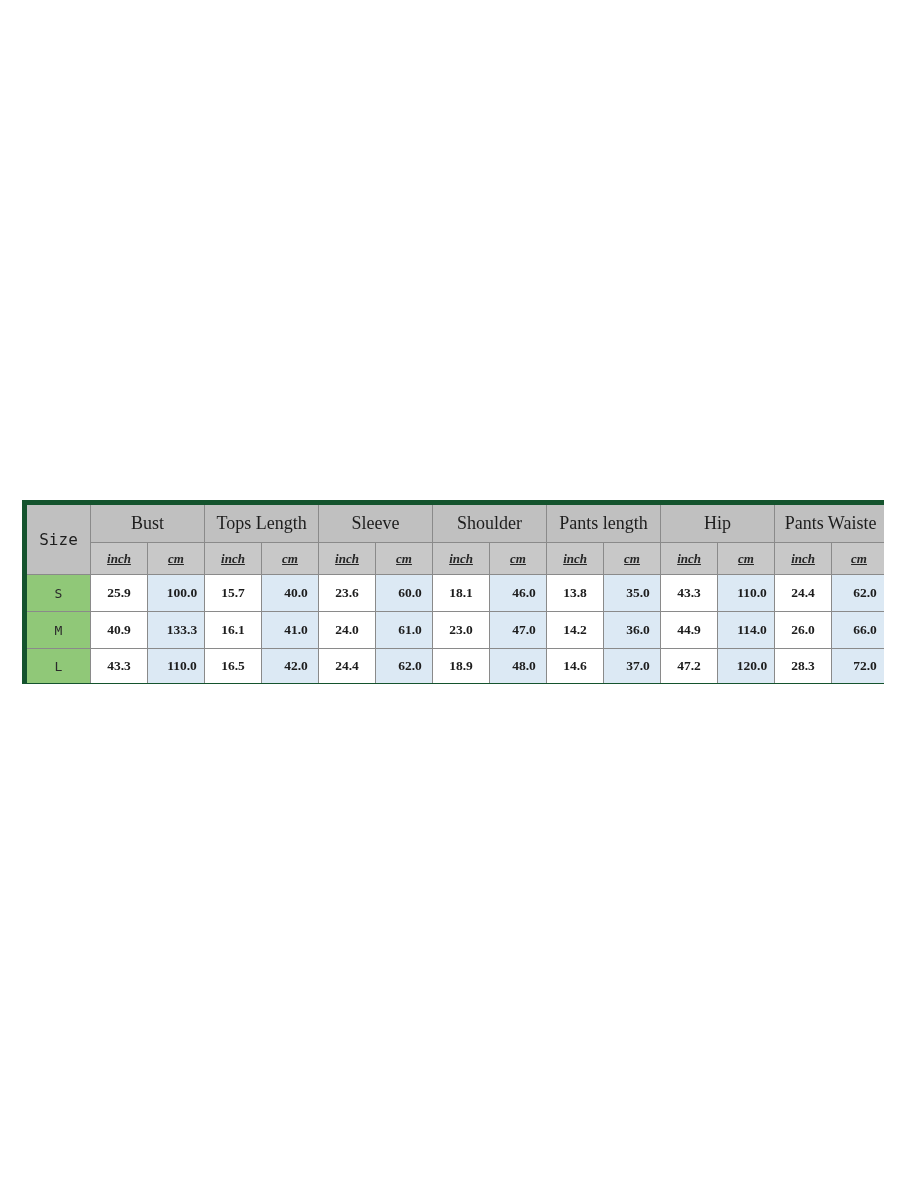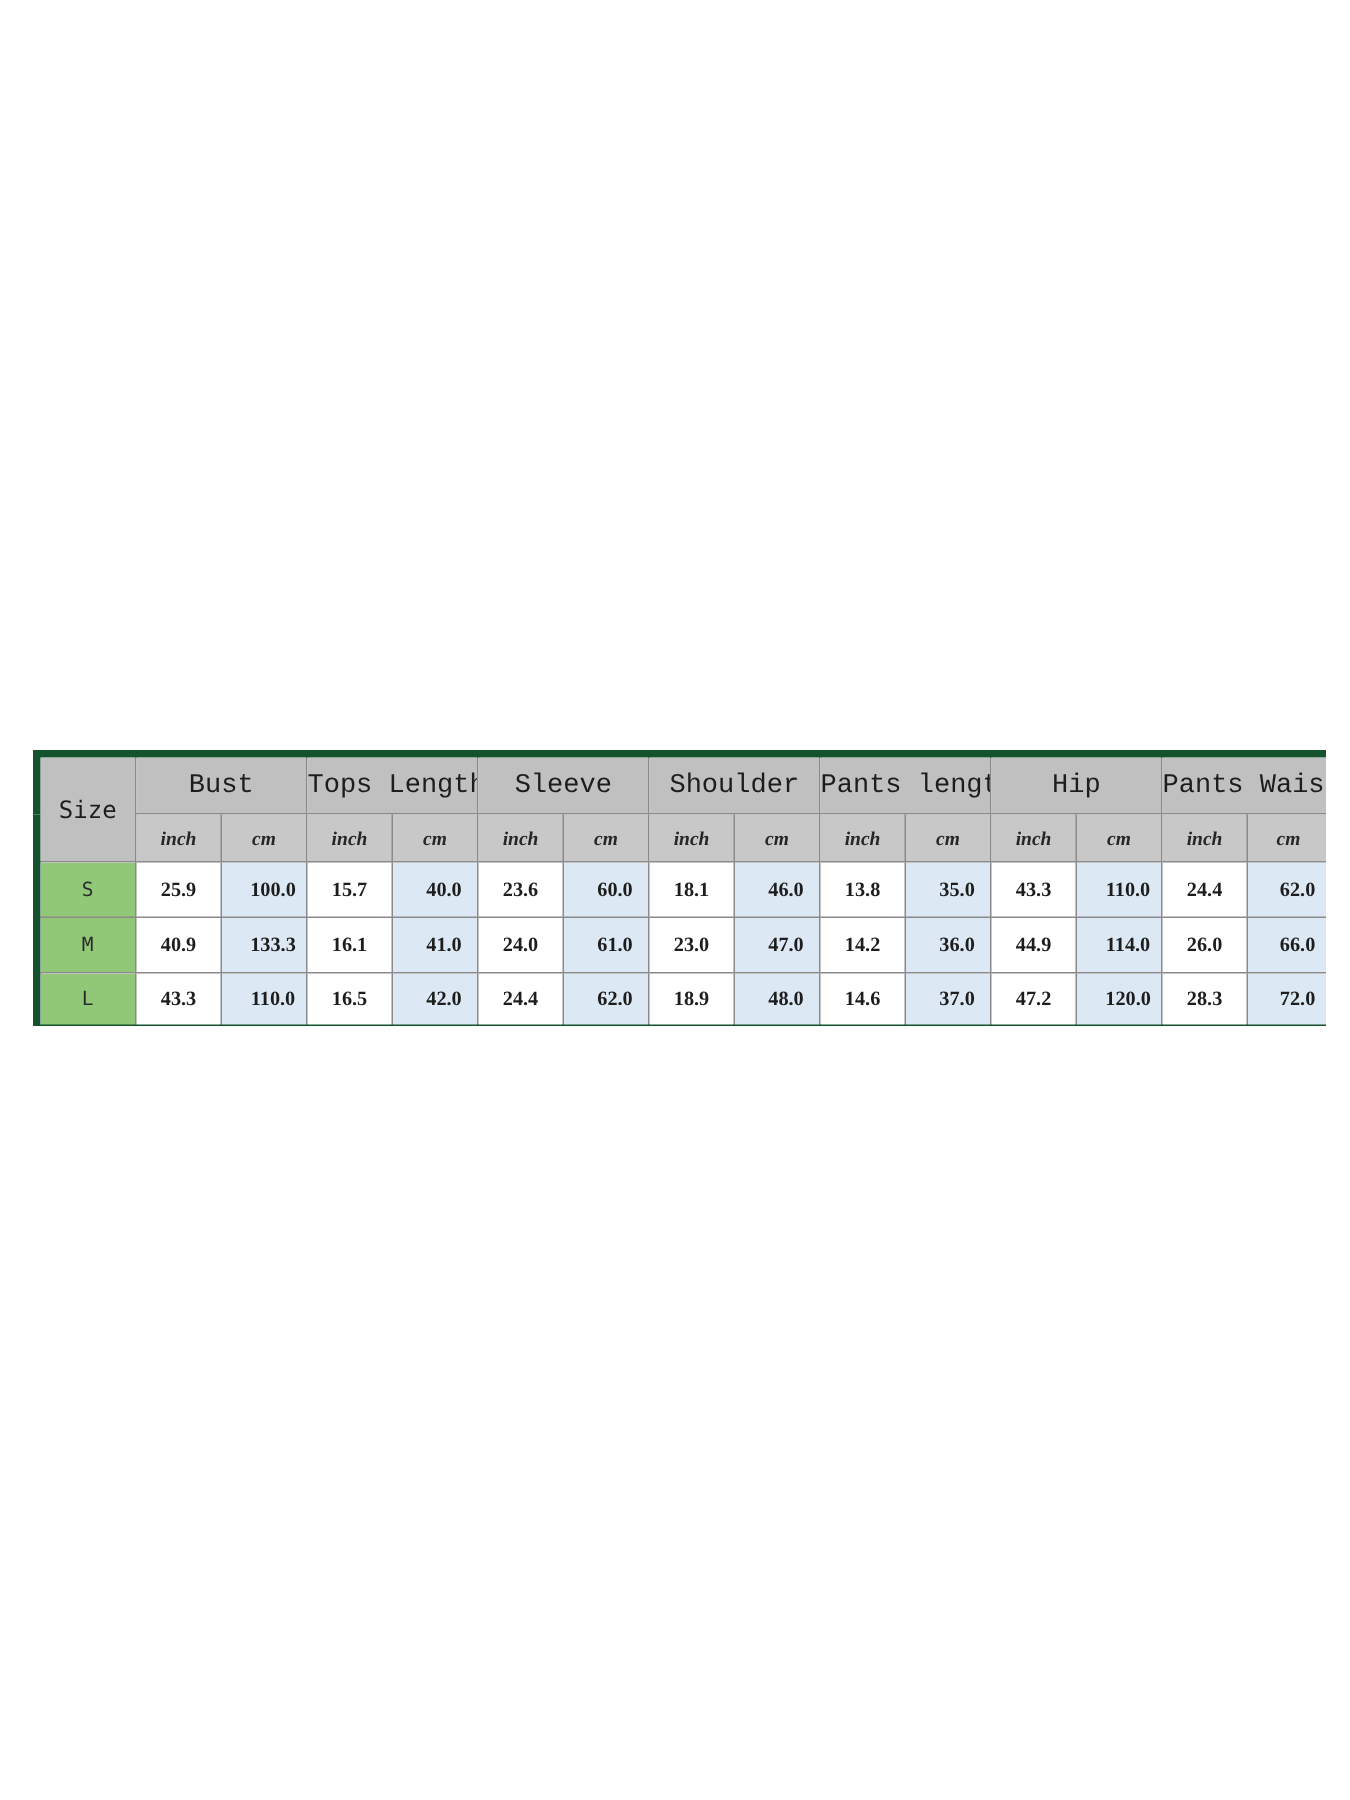--- a/index.html
+++ b/index.html
@@ -45,21 +45,21 @@
     overflow: hidden;
     white-space: nowrap;
     box-sizing: border-box;
   }
 
   
   th.group-head {
     background: #c0c0c0;
     color: #1d1d1d;
     height: 40px;
-    font-family: Liberation Mono, monospace;
+    font-family: Liberation Serif, serif;
     font-weight: normal;
     font-size: 18px;
     letter-spacing: 0px;
   }
 
   th.size-head {
     background: #c0c0c0;
     color: #1d1d1d;
     font-family: "DejaVu Sans Mono", "Liberation Mono", monospace;
     font-weight: normal;
@@ -67,20 +67,21 @@
   }
 
   th.unit-head {
     background: #c8c8c8;
     color: #262626;
     height: 32px;
     font-family: "Liberation Serif", serif;
     font-style: italic;
     font-weight: bold;
     font-size: 13px;
+    text-decoration: underline;
   }
 
   
   tbody tr { height: 37px; }
 
   td.size-cell {
     background: #90c878;
     color: #2b2b2b;
     font-family: "DejaVu Sans Mono", "Liberation Mono", monospace;
     font-size: 13px;

